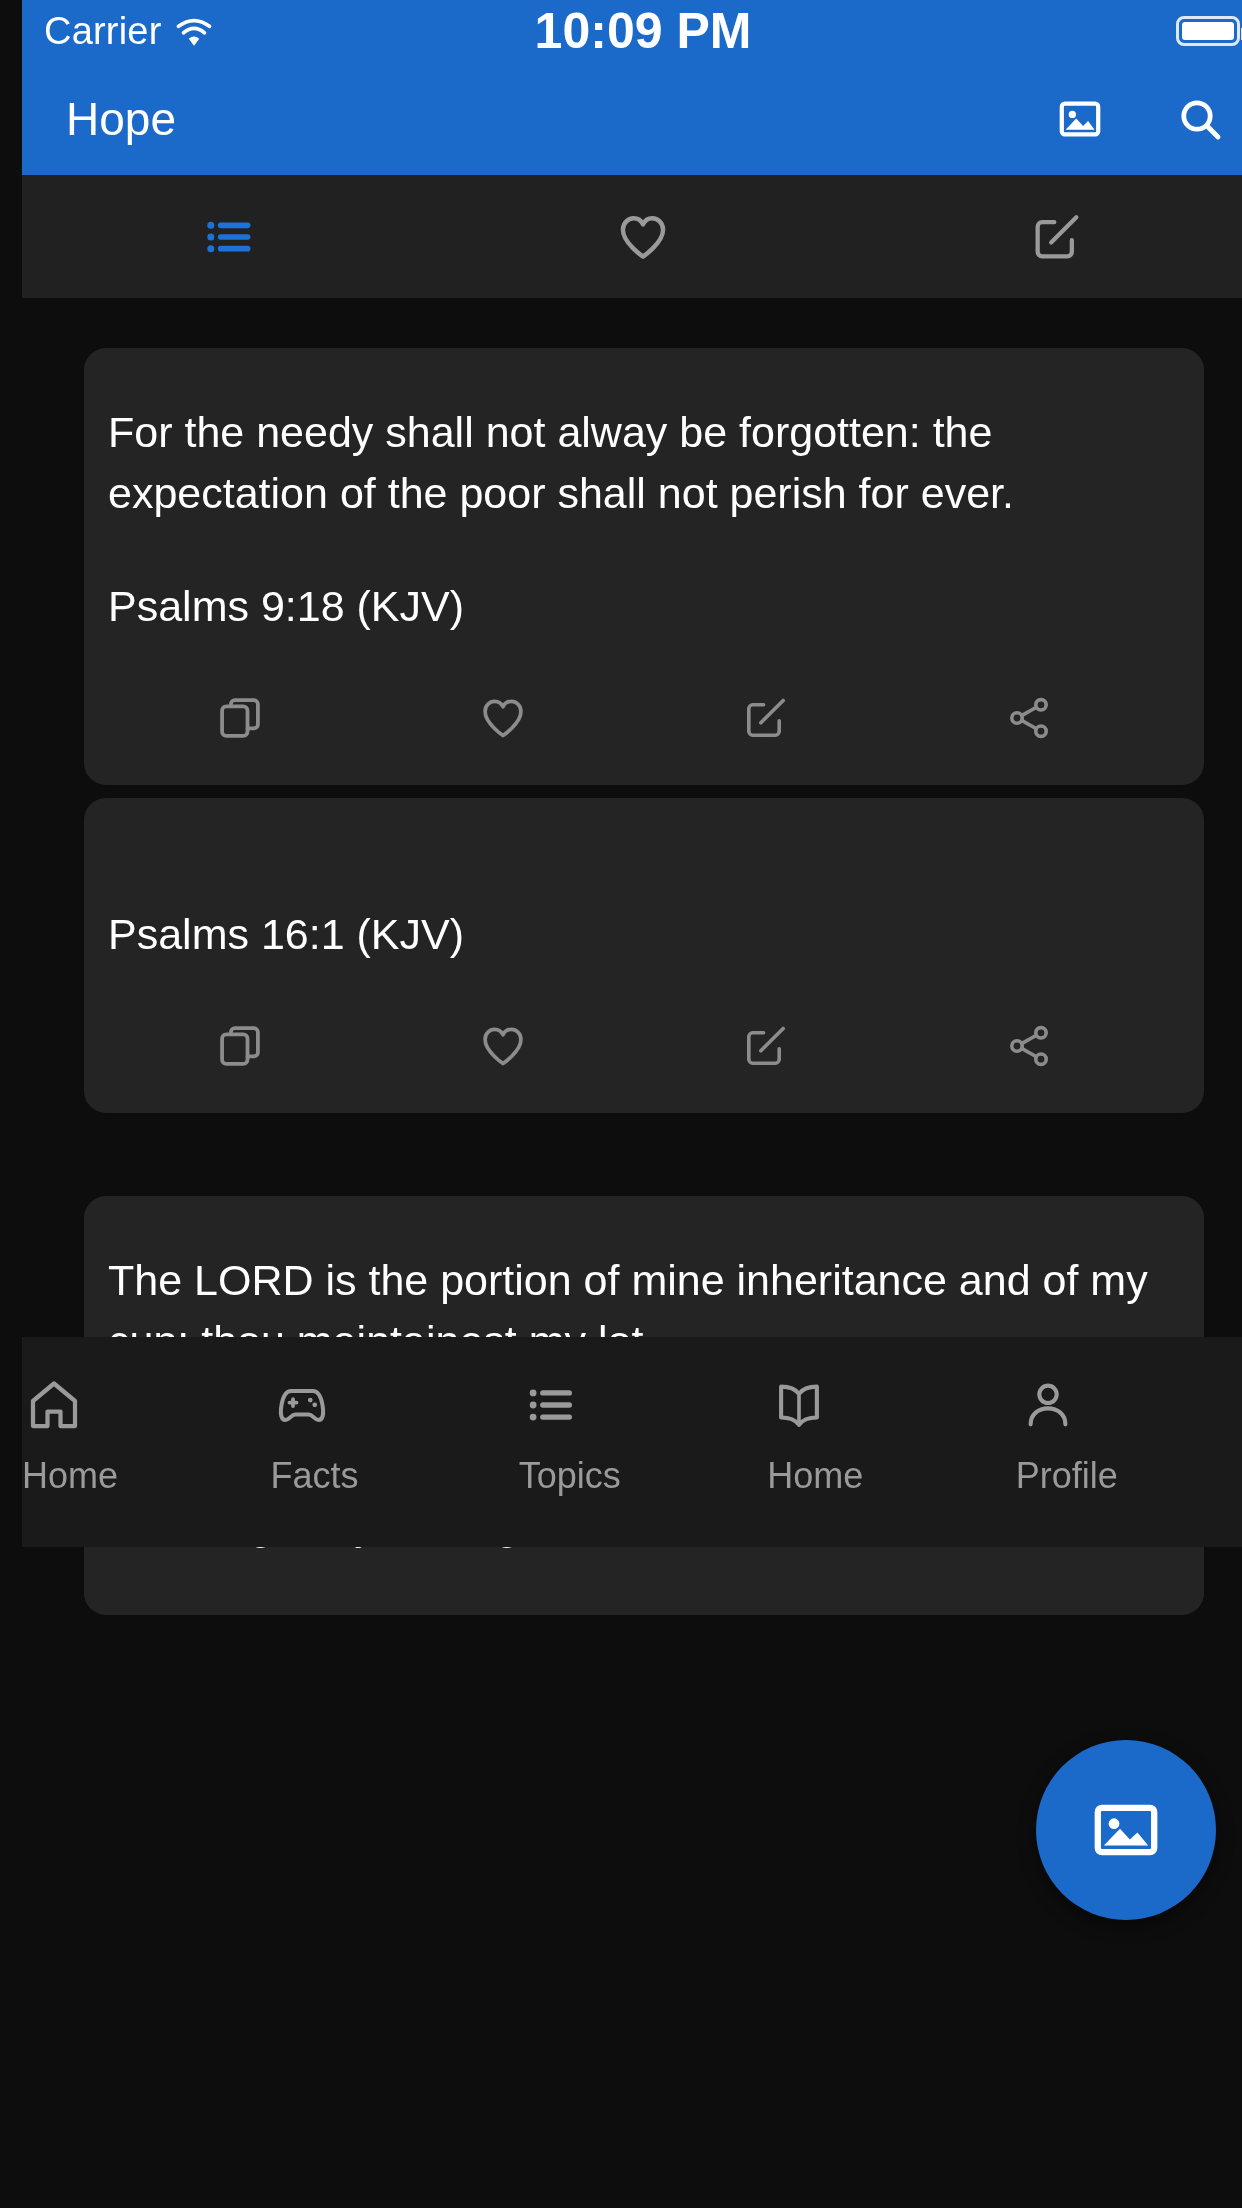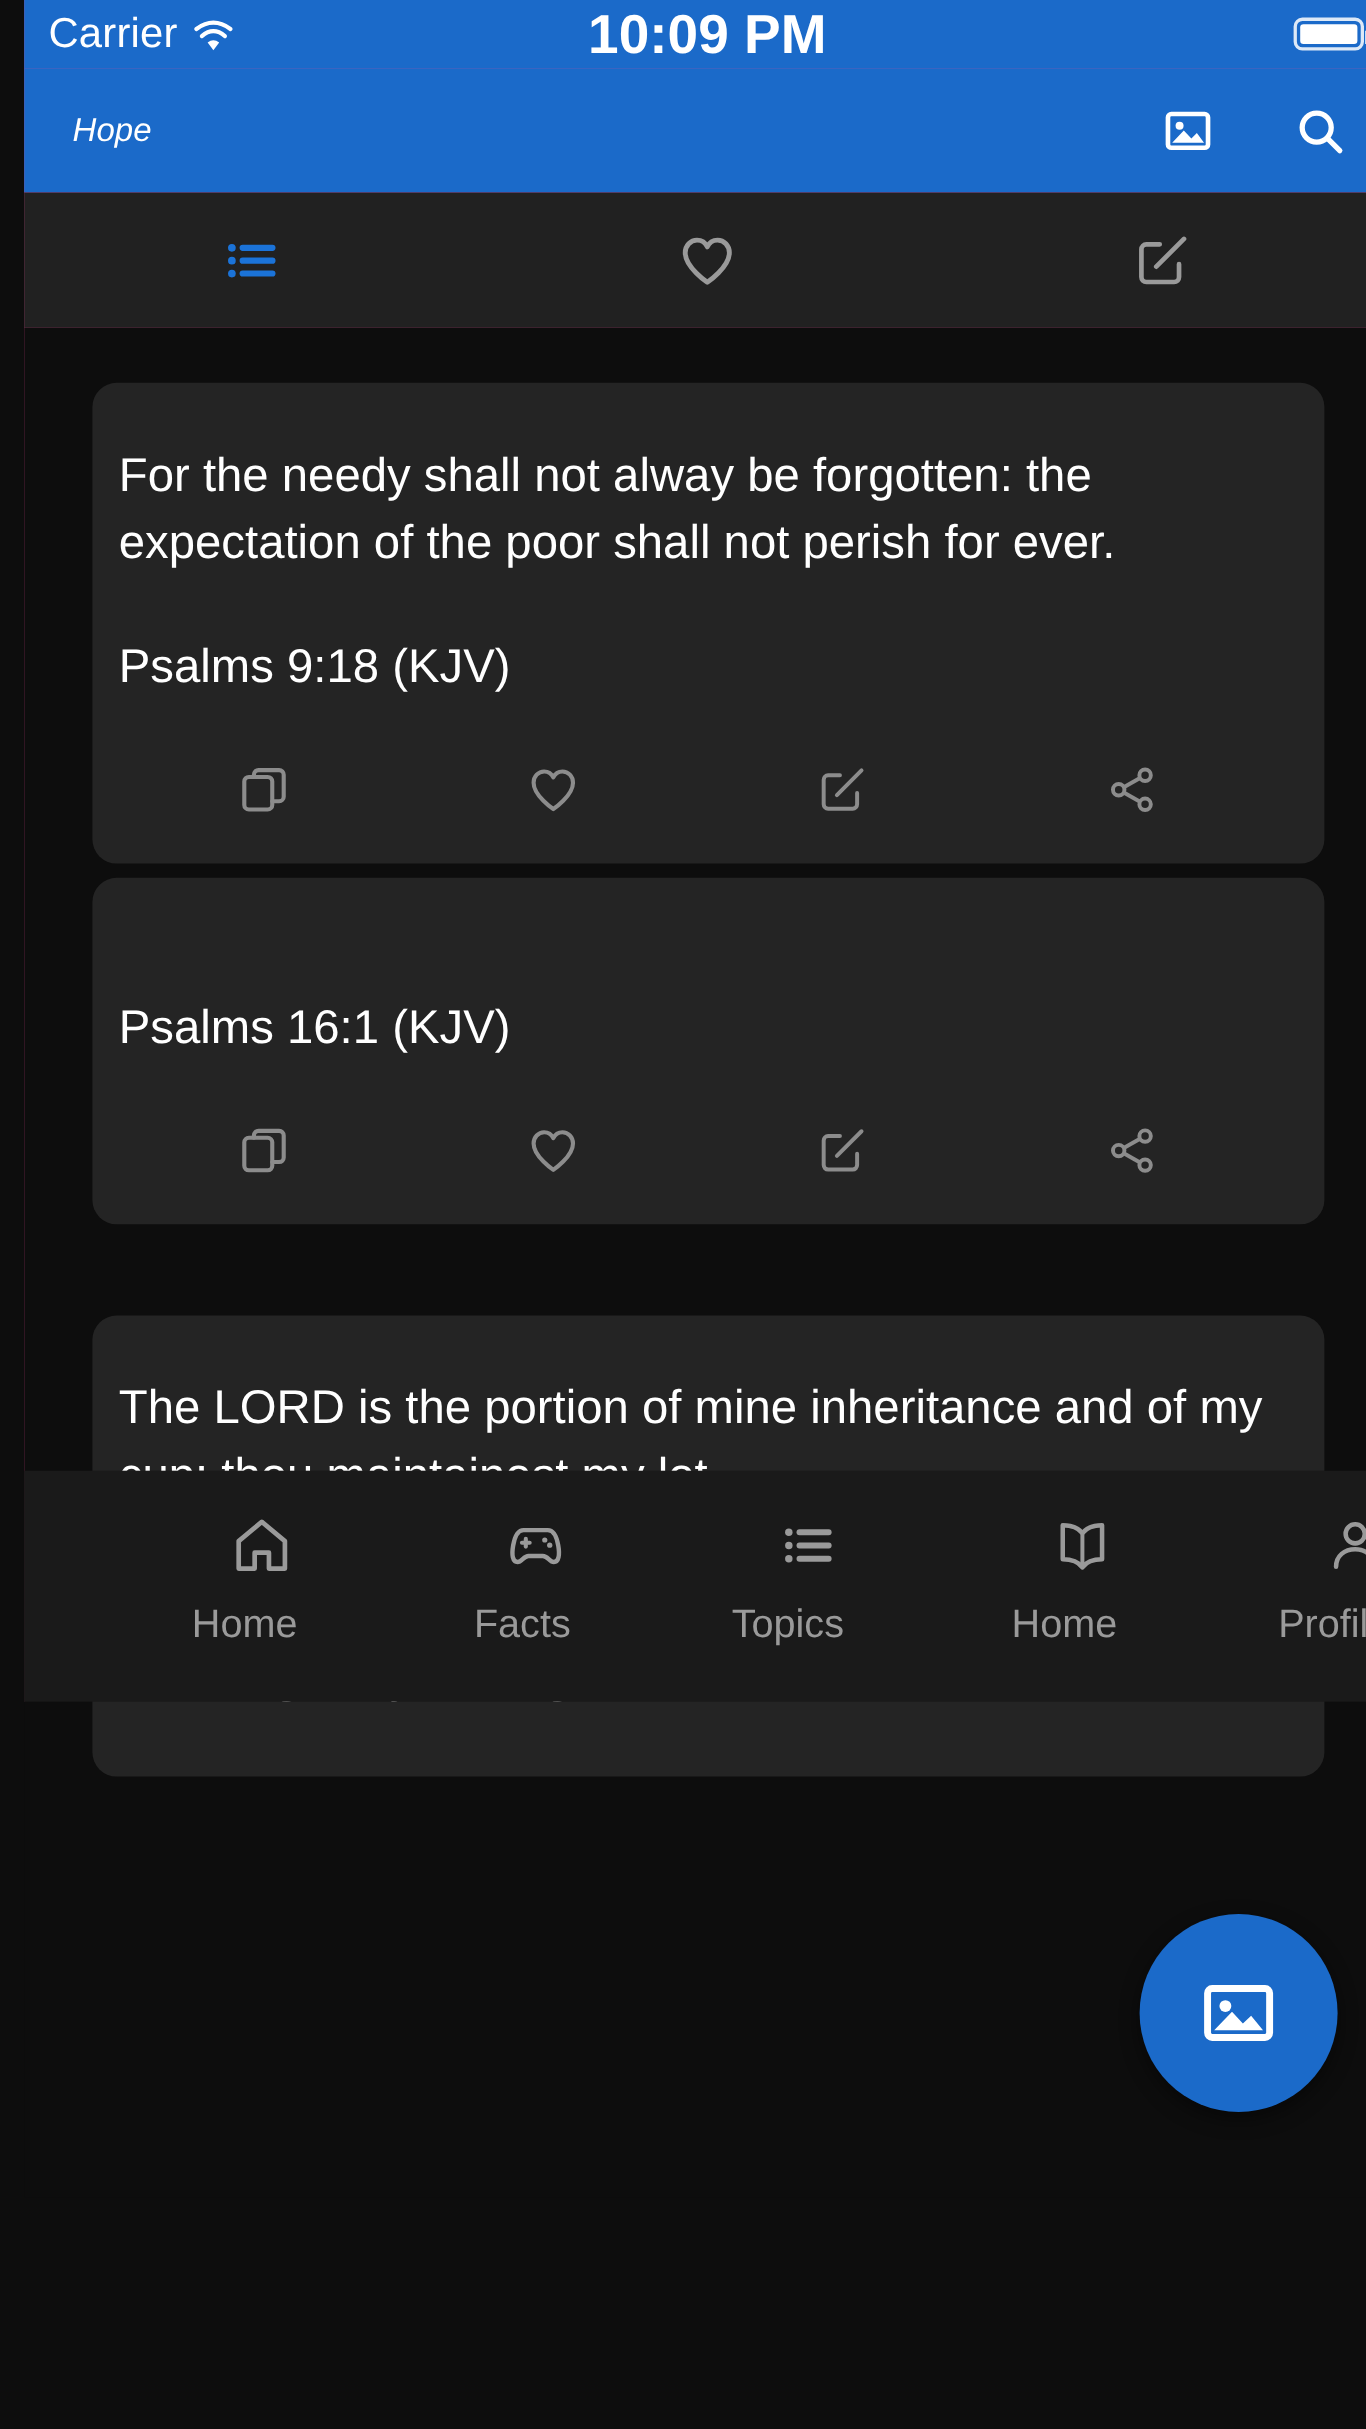--- a/index.html
+++ b/index.html
@@ -31,21 +31,21 @@
     border-radius:0 3px 3px 0;
   }
   .battery i { display:block; width:100%; height:100%; background:#fff; border-radius:3px; }
 
   
   .navbar {
     position:absolute; top:62px; left:0; width:1242px; height:113px;
     background:#1b6ac9; color:#fff;
     display:flex; align-items:center;
   }
-  .nav-title { position:absolute; left:44px; font-size:30px; font-weight:400;font-style:italic; }
+  .nav-title { position:absolute; left:44px; font-size:46px; font-weight:400; }
   .nav-actions { position:absolute; right:40px; display:flex; align-items:center; gap:72px; }
   .nav-icon { width:48px; height:48px; display:flex; align-items:center; justify-content:center; }
 
   
   .tabstrip {
     position:absolute; top:175px; left:0; width:1242px; height:123px;
     background:#212121; display:flex; align-items:center;
   }
   .tabstrip .tab {
     flex:1; height:100%;
@@ -84,21 +84,21 @@
     display:flex; align-items:center; justify-content:center;
     box-shadow:0 6px 18px rgba(0,0,0,0.45);
   }
 
   
   .bottomnav {
     position:absolute; bottom:0; left:0; width:1242px; height:210px;
     background:#1a1a1a;
     display:flex; align-items:flex-start; padding-top:36px;
   }
-  .bn-item { flex:1; display:flex; flex-direction:column; align-items:flex-end; gap:18px; }
+  .bn-item { flex:1; display:flex; flex-direction:column; align-items:flex-start; gap:18px; }
   .bn-ico { width:64px; height:64px; display:flex; align-items:center; justify-content:center; }
   .bn-label { color:#9a9a9a; font-size:36px; font-weight:300; }
 
   svg { display:block; }
 </style>
 </head>
 <body>
 
 <div id="app">
 

